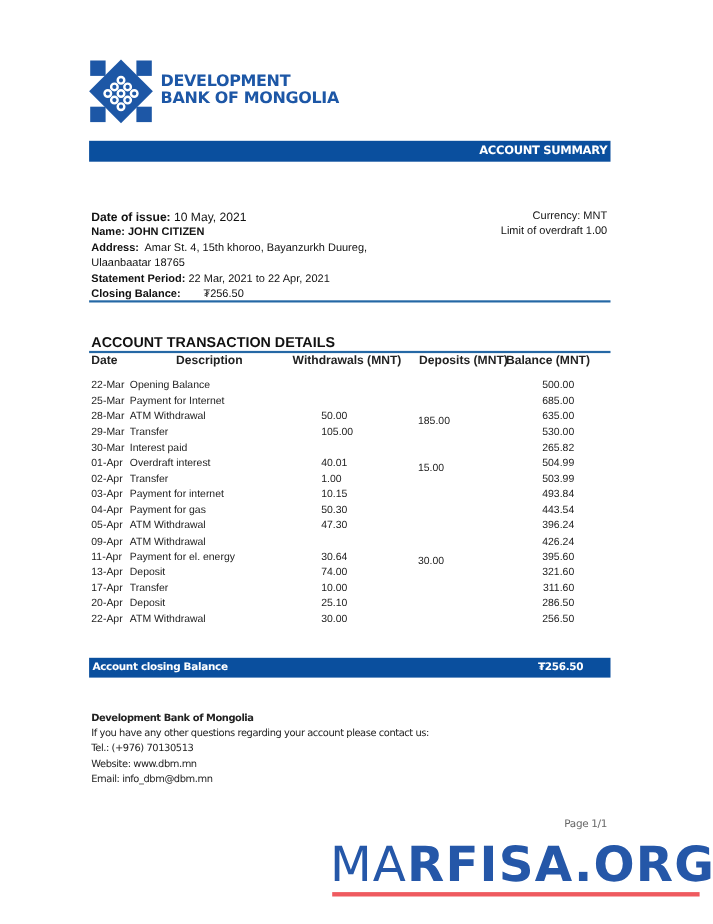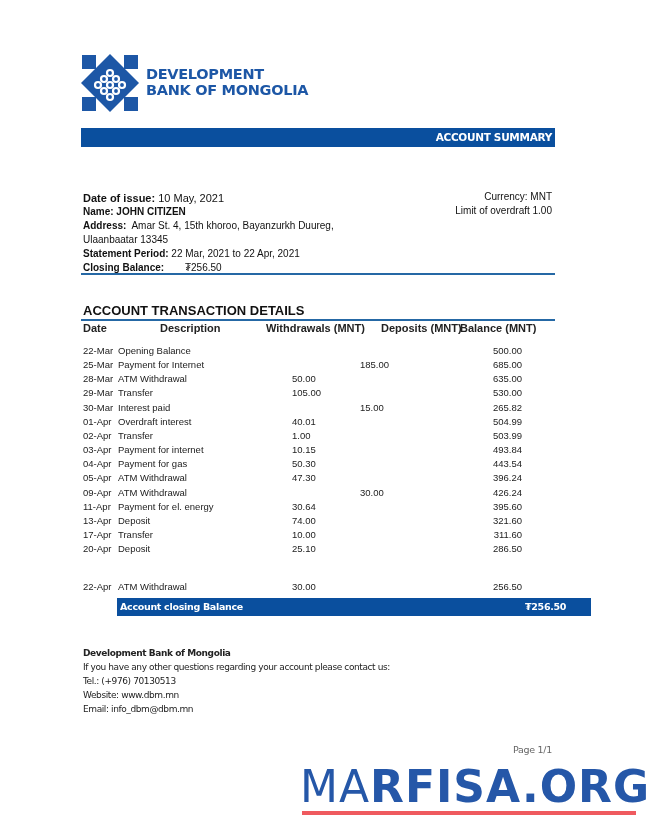--- a/index.html
+++ b/index.html
@@ -18,23 +18,23 @@
   .info b { font-weight: bold; }
   .info-right { right: 96px; font-size: 10px; text-align: right; }
   .rule { left: 81px; width: 474px; height: 2px; background: #2568a5; }
   .section-title { left: 83px; top: 303px; font-size: 13px; font-weight: bold; }
   .th { top: 322px; font-size: 11px; font-weight: bold; color: #222; }
   .row { position: absolute; left: 0; width: 648px; height: 14px; font-size: 9.5px; color: #222; }
   .row span { position: absolute; top: 0; }
   .c-date { left: 83px; }
   .c-desc { left: 118px; width: 137px; text-align: left; }
   .c-wd { left: 292px; }
-  .c-dep { left: 360px; }
+  .c-dep { left: 380px; margin-top: 18px; }
   .c-bal { left: 460px; width: 62px; text-align: right; }
-  .closing { left: 81px; top: 598px; width: 474px; height: 18px; background: #0a4f9e; color: #fff; font-weight: bold; font-size: 9.5px; font-family: "DejaVu Sans", sans-serif; letter-spacing: -0.3px; margin-left: 36px; }
+  .closing { left: 81px; top: 598px; width: 474px; height: 18px; background: #0a4f9e; color: #fff; font-weight: bold; font-size: 9.5px; font-family: "DejaVu Sans", sans-serif; letter-spacing: -0.3px; }
   .closing .lbl { position: absolute; left: 3px; top: 3px; }
   .closing .val { position: absolute; left: 489px; top: 3px; margin-left: -81px; }
   .footer { left: 83px; top: 646px; font-size: 9px; line-height: 14px; font-family: "DejaVu Sans", sans-serif; letter-spacing: -0.4px; color: #222; }
   .footer .bank { font-weight: bold; }
   .page { left: 513px; top: 744px; font-size: 9.5px; color: #666; font-family: "DejaVu Sans", sans-serif; letter-spacing: -0.3px; }
   .wm { left: 300px; top: 763px; font-size: 44px; color: #2557a8; font-family: "DejaVu Sans", sans-serif; letter-spacing: 1px; line-height: 48px; }
   .wm .thin { font-weight: normal; }
   .wm .bold { font-weight: bold; }
   .wm-line { left: 302px; top: 811px; width: 334px; height: 4px; background: #ef5a5f; }
 </style>
@@ -73,21 +73,21 @@
   <span>10 May, 2021</span>
 </div>
 <div class="abs info" style="top:205px;">
   <b>Name:</b>
   <b>JOHN CITIZEN</b>
 </div>
 <div class="abs info" style="top:219px;">
   <b>Address:</b>&nbsp;
   <span>Amar St. 4, 15th khoroo, Bayanzurkh Duureg,</span>
 </div>
-<div class="abs info" style="top:233px;">Ulaanbaatar 13345</div>
+<div class="abs info" style="top:233px;">Ulaanbaatar 18765</div>
 <div class="abs info" style="top:247px;">
   <b>Statement Period:</b>
   <span>22 Mar, 2021 to 22 Apr, 2021</span>
 </div>
 <div class="abs info" style="top:261px;">
   <b>Closing Balance:</b>
   <span style="margin-left:18px;">₮256.50</span>
 </div>
 <div class="abs info-right" style="top:191px;">Currency: MNT</div>
 <div class="abs info-right" style="top:205px;">Limit of overdraft 1.00</div>
@@ -200,21 +200,21 @@
       <span class="c-dep"></span>
       <span class="c-bal">311.60</span>
     </div>
     <div class="row" style="top: 543.1px;">
       <span class="c-date">20-Apr</span>
       <span class="c-desc">Deposit</span>
       <span class="c-wd">25.10</span>
       <span class="c-dep"></span>
       <span class="c-bal">286.50</span>
     </div>
-    <div class="row" style="top: 557.25px; margin-top: 24px;">
+    <div class="row" style="top: 557.25px;">
       <span class="c-date">22-Apr</span>
       <span class="c-desc">ATM Withdrawal</span>
       <span class="c-wd">30.00</span>
       <span class="c-dep"></span>
       <span class="c-bal">256.50</span>
     </div>
   </div>
 
 <div class="abs closing">
   <span class="lbl">Account closing Balance</span>

